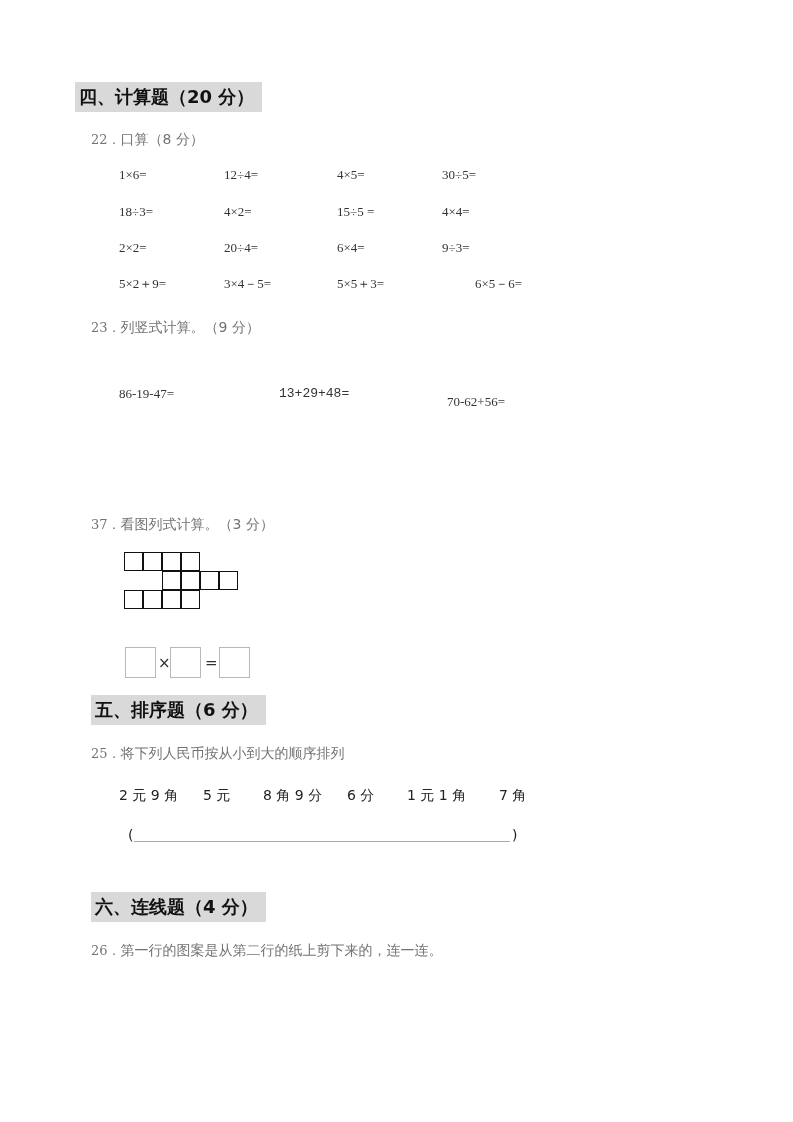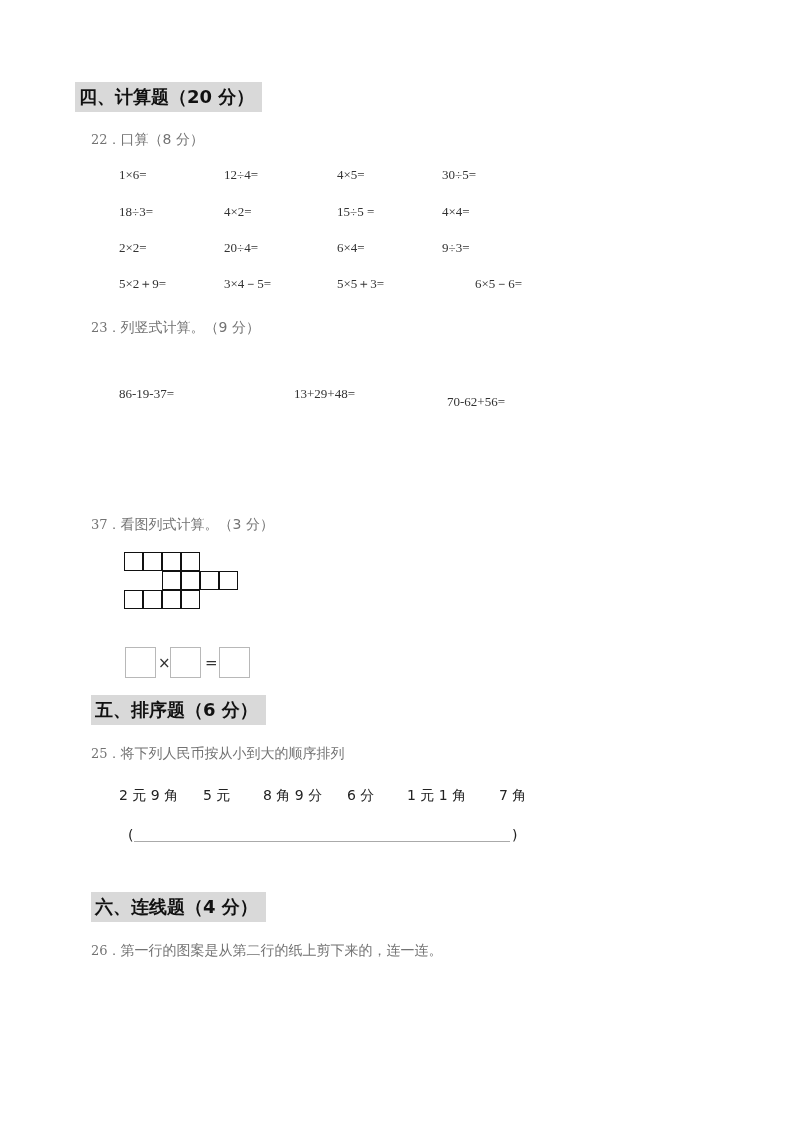--- a/index.html
+++ b/index.html
@@ -49,22 +49,22 @@
 
   <div class="expr" style="left:119px; top:276px;">5×2＋9=</div>
   <div class="expr" style="left:224px; top:276px;">3×4－5=</div>
   <div class="expr" style="left:337px; top:276px;">5×5＋3=</div>
   <div class="expr" style="left:443px; top:276px;margin-left:32px;">6×5－6=</div>
 </div>
 
 <div class="q-title" style="left:91px; top:318px;">
   <span class="num">23．</span><span>列竖式计算。（9 分）</span>
 </div>
-<div class="expr" style="left:119px; top:386px;">86-19-37=</div>
-<div class="expr" style="left:294px; top:386px;">13+29+48=</div>
+<div class="expr" style="left:119px; top:386px;">86-19-47=</div>
+<div class="expr" style="left:279px; top:386px;font-family:Liberation Mono, monospace;">13+29+48=</div>
 <div class="expr" style="left:447px; top:386px;margin-top:8px;">70-62+56=</div>
 
 <div class="q-title" style="left:91px; top:515px;">
   <span class="num">37．</span><span>看图列式计算。（3 分）</span>
 </div>
 
 <div>
 
   <div class="grid-cell" style="left:124px; top:552px;"></div>
   <div class="grid-cell" style="left:143px; top:552px;"></div>

